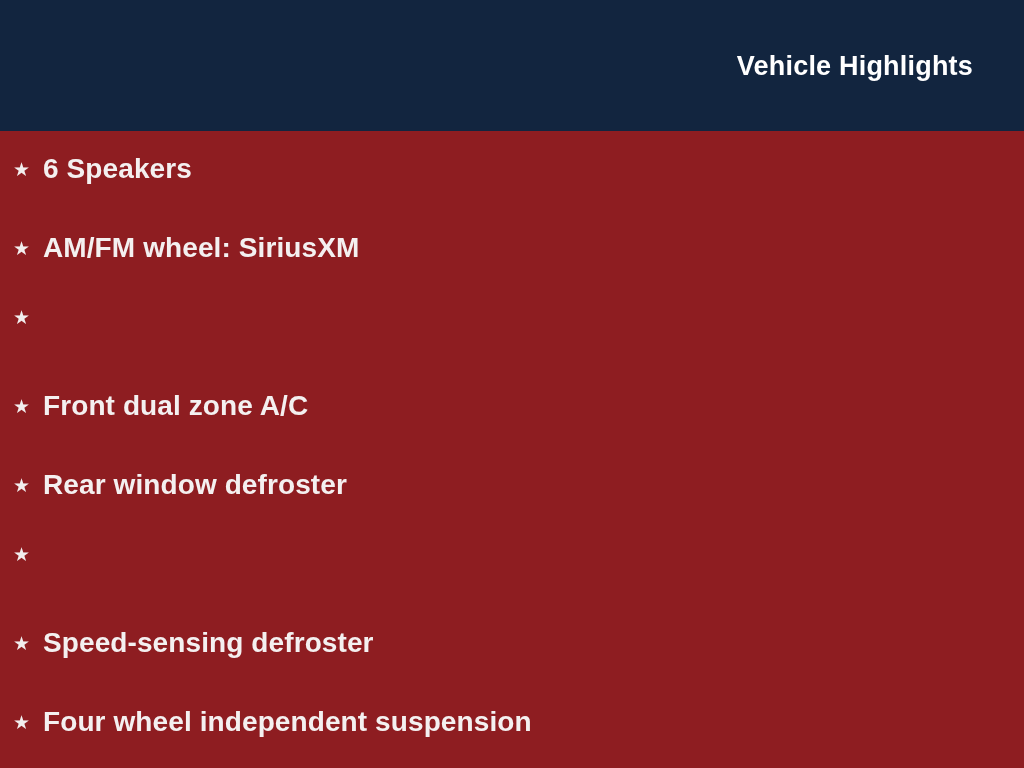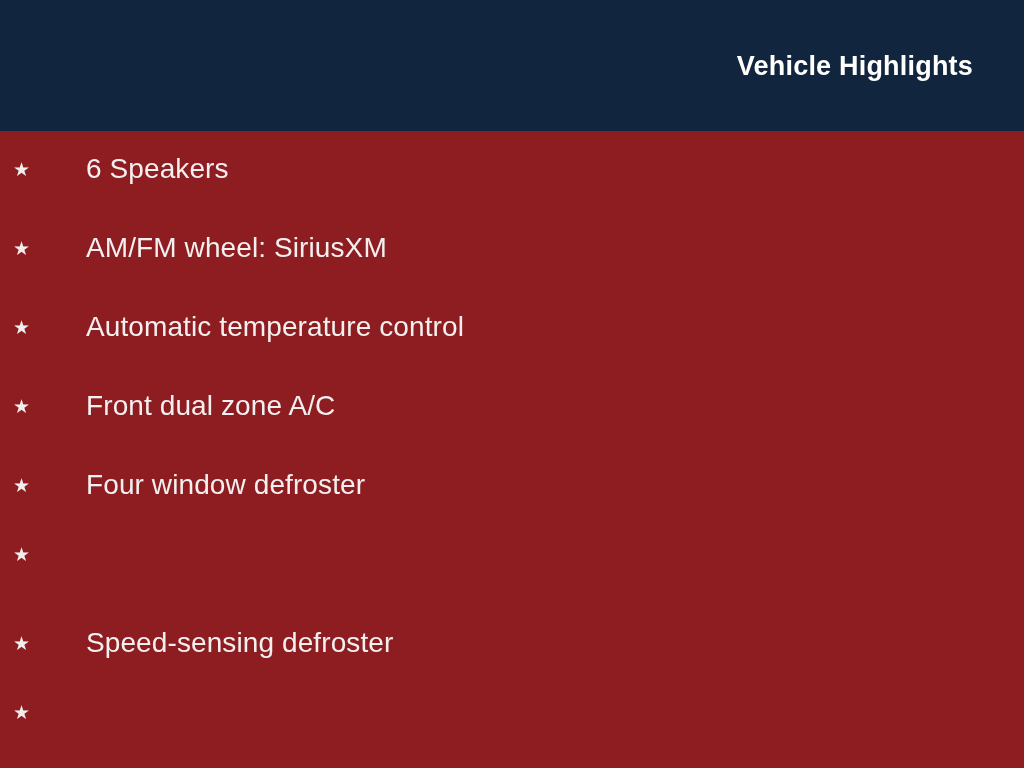--- a/index.html
+++ b/index.html
@@ -86,24 +86,23 @@
     line-height: 1;
     text-align: left;
     position: relative;
     top: -2px;
   }
 
   .feature-text {
     color: #f4f0f0;
     font-family: "Liberation Sans", sans-serif;
     font-size: 28px;
-    font-weight: normal;
+    font-weight: bold;
     line-height: 34px;
     letter-spacing: 0.1px;
-    margin-left: 43px;
   }
 </style>
 </head>
 <body>
 
 <div class="slide">
 
   <div class="header-band">
     <h1 class="slide-title">Vehicle Highlights</h1>
   </div>
@@ -116,42 +115,42 @@
         <span class="feature-text">6 Speakers</span>
       </li>
 
       <li class="feature-item">
         <span class="bullet-star">★</span>
         <span class="feature-text">AM/FM wheel: SiriusXM</span>
       </li>
 
       <li class="feature-item">
         <span class="bullet-star">★</span>
-        <span class="feature-text">Automatic temperature control</span>
       </li>
 
       <li class="feature-item">
         <span class="bullet-star">★</span>
         <span class="feature-text">Front dual zone A/C</span>
       </li>
 
       <li class="feature-item">
         <span class="bullet-star">★</span>
-        <span class="feature-text">Four window defroster</span>
+        <span class="feature-text">Rear window defroster</span>
       </li>
 
       <li class="feature-item">
         <span class="bullet-star">★</span>
       </li>
 
       <li class="feature-item">
         <span class="bullet-star">★</span>
         <span class="feature-text">Speed-sensing defroster</span>
       </li>
 
       <li class="feature-item">
         <span class="bullet-star">★</span>
+        <span class="feature-text">Four wheel independent suspension</span>
       </li>
 
     </ul>
   </div>
 
 </div>
 
 </body></html>

